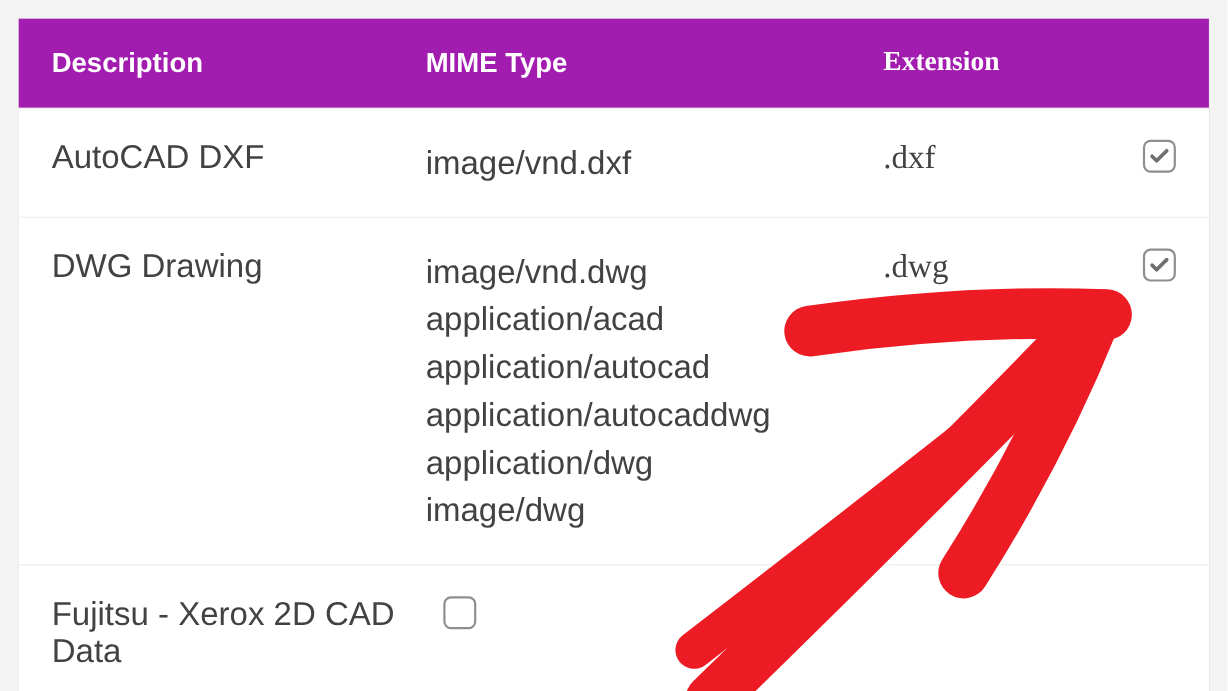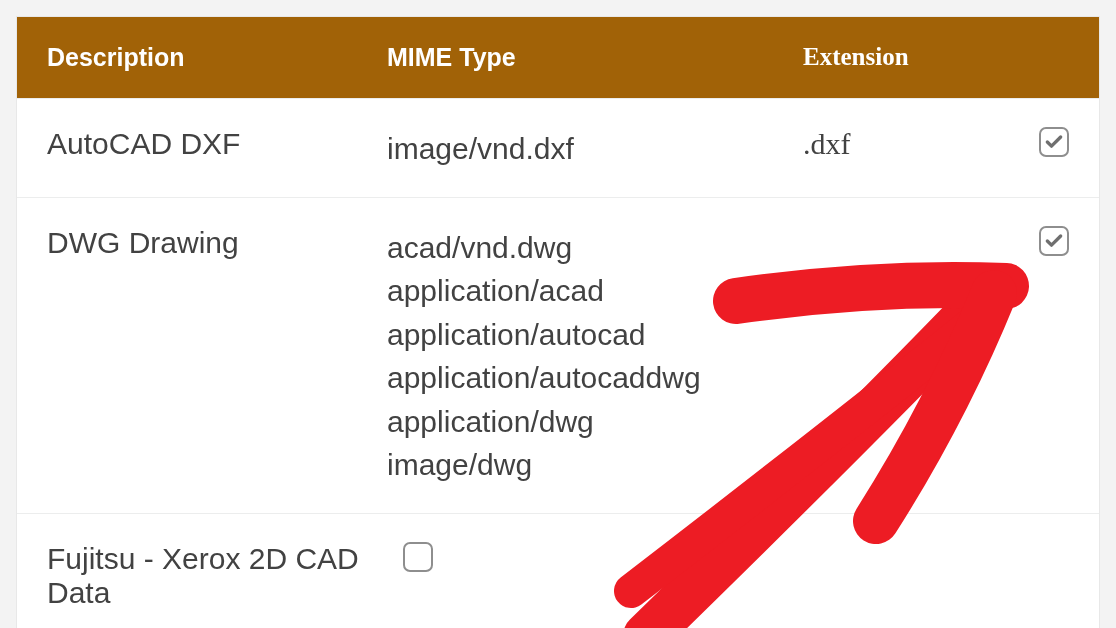--- a/index.html
+++ b/index.html
@@ -9,21 +9,21 @@
       padding: 16px;
       color: #333;
     }
     .table-wrap {
       background: #fff;
       border: 1px solid #e8e8e8;
       width: 100%;
     }
     .thead-row {
       display: flex;
-      background: #a16207;
+      background: #a21caf;
       color: #fff;
       font-weight: 700;
       font-size: 25px;
       padding: 26px 30px;
     }
     .tbody-row {
       display: flex;
       padding: 28px 30px 26px 30px;
       border-top: 1px solid #eceded;
       font-size: 30px;
@@ -73,27 +73,28 @@
           <svg viewBox="0 0 24 24">
               <path fill="none" stroke="#6f6f6f" stroke-width="4" stroke-linecap="round" stroke-linejoin="round" d="M4 12l5 5L20 6"></path>
             </svg>
         </div>
       </div>
     </div>
 
     <div class="tbody-row">
       <div class="col-desc">DWG Drawing</div>
       <div class="col-mime mime-list">
-        <span class="mime-item">acad/vnd.dwg</span>
+        <span class="mime-item">image/vnd.dwg</span>
         <span class="mime-item">application/acad</span>
         <span class="mime-item">application/autocad</span>
         <span class="mime-item">application/autocaddwg</span>
         <span class="mime-item">application/dwg</span>
         <span class="mime-item">image/dwg</span>
       </div>
+      <div class="col-ext">.dwg</div>
       <div class="col-chk">
         <div class="checkbox checked">
           <svg viewBox="0 0 24 24">
               <path fill="none" stroke="#6f6f6f" stroke-width="4" stroke-linecap="round" stroke-linejoin="round" d="M4 12l5 5L20 6"></path>
             </svg>
         </div>
       </div>
     </div>
 
     <div class="tbody-row">

